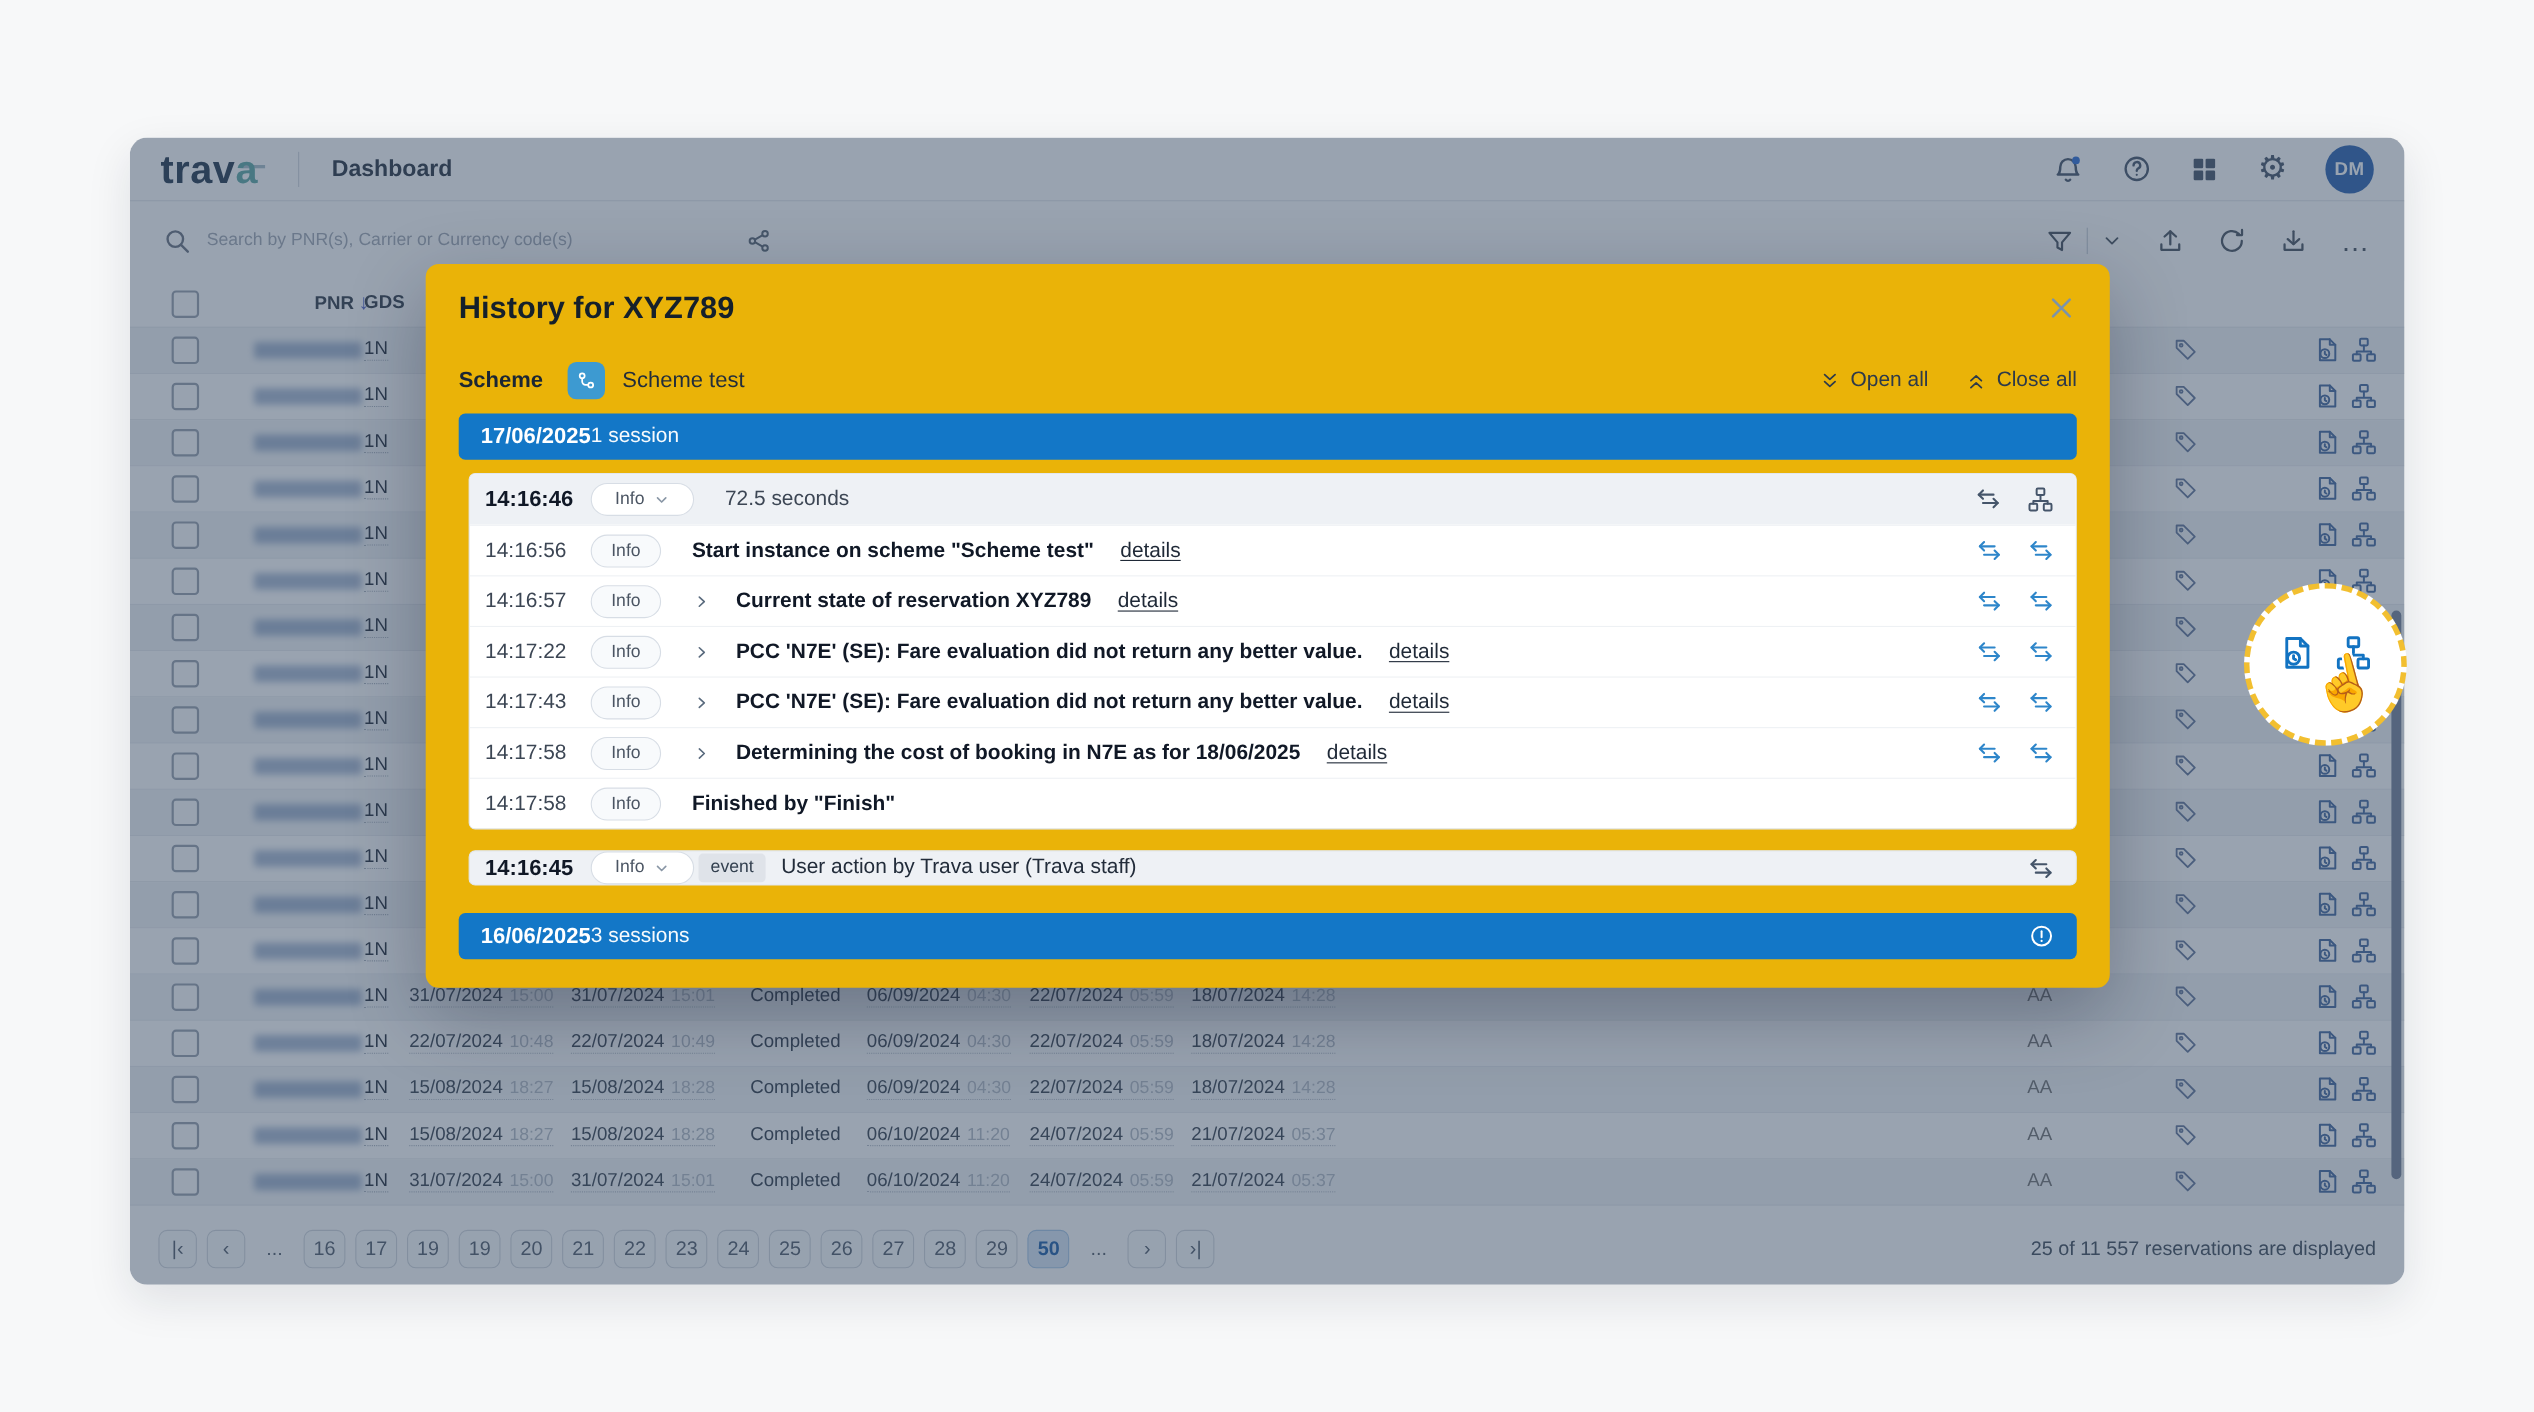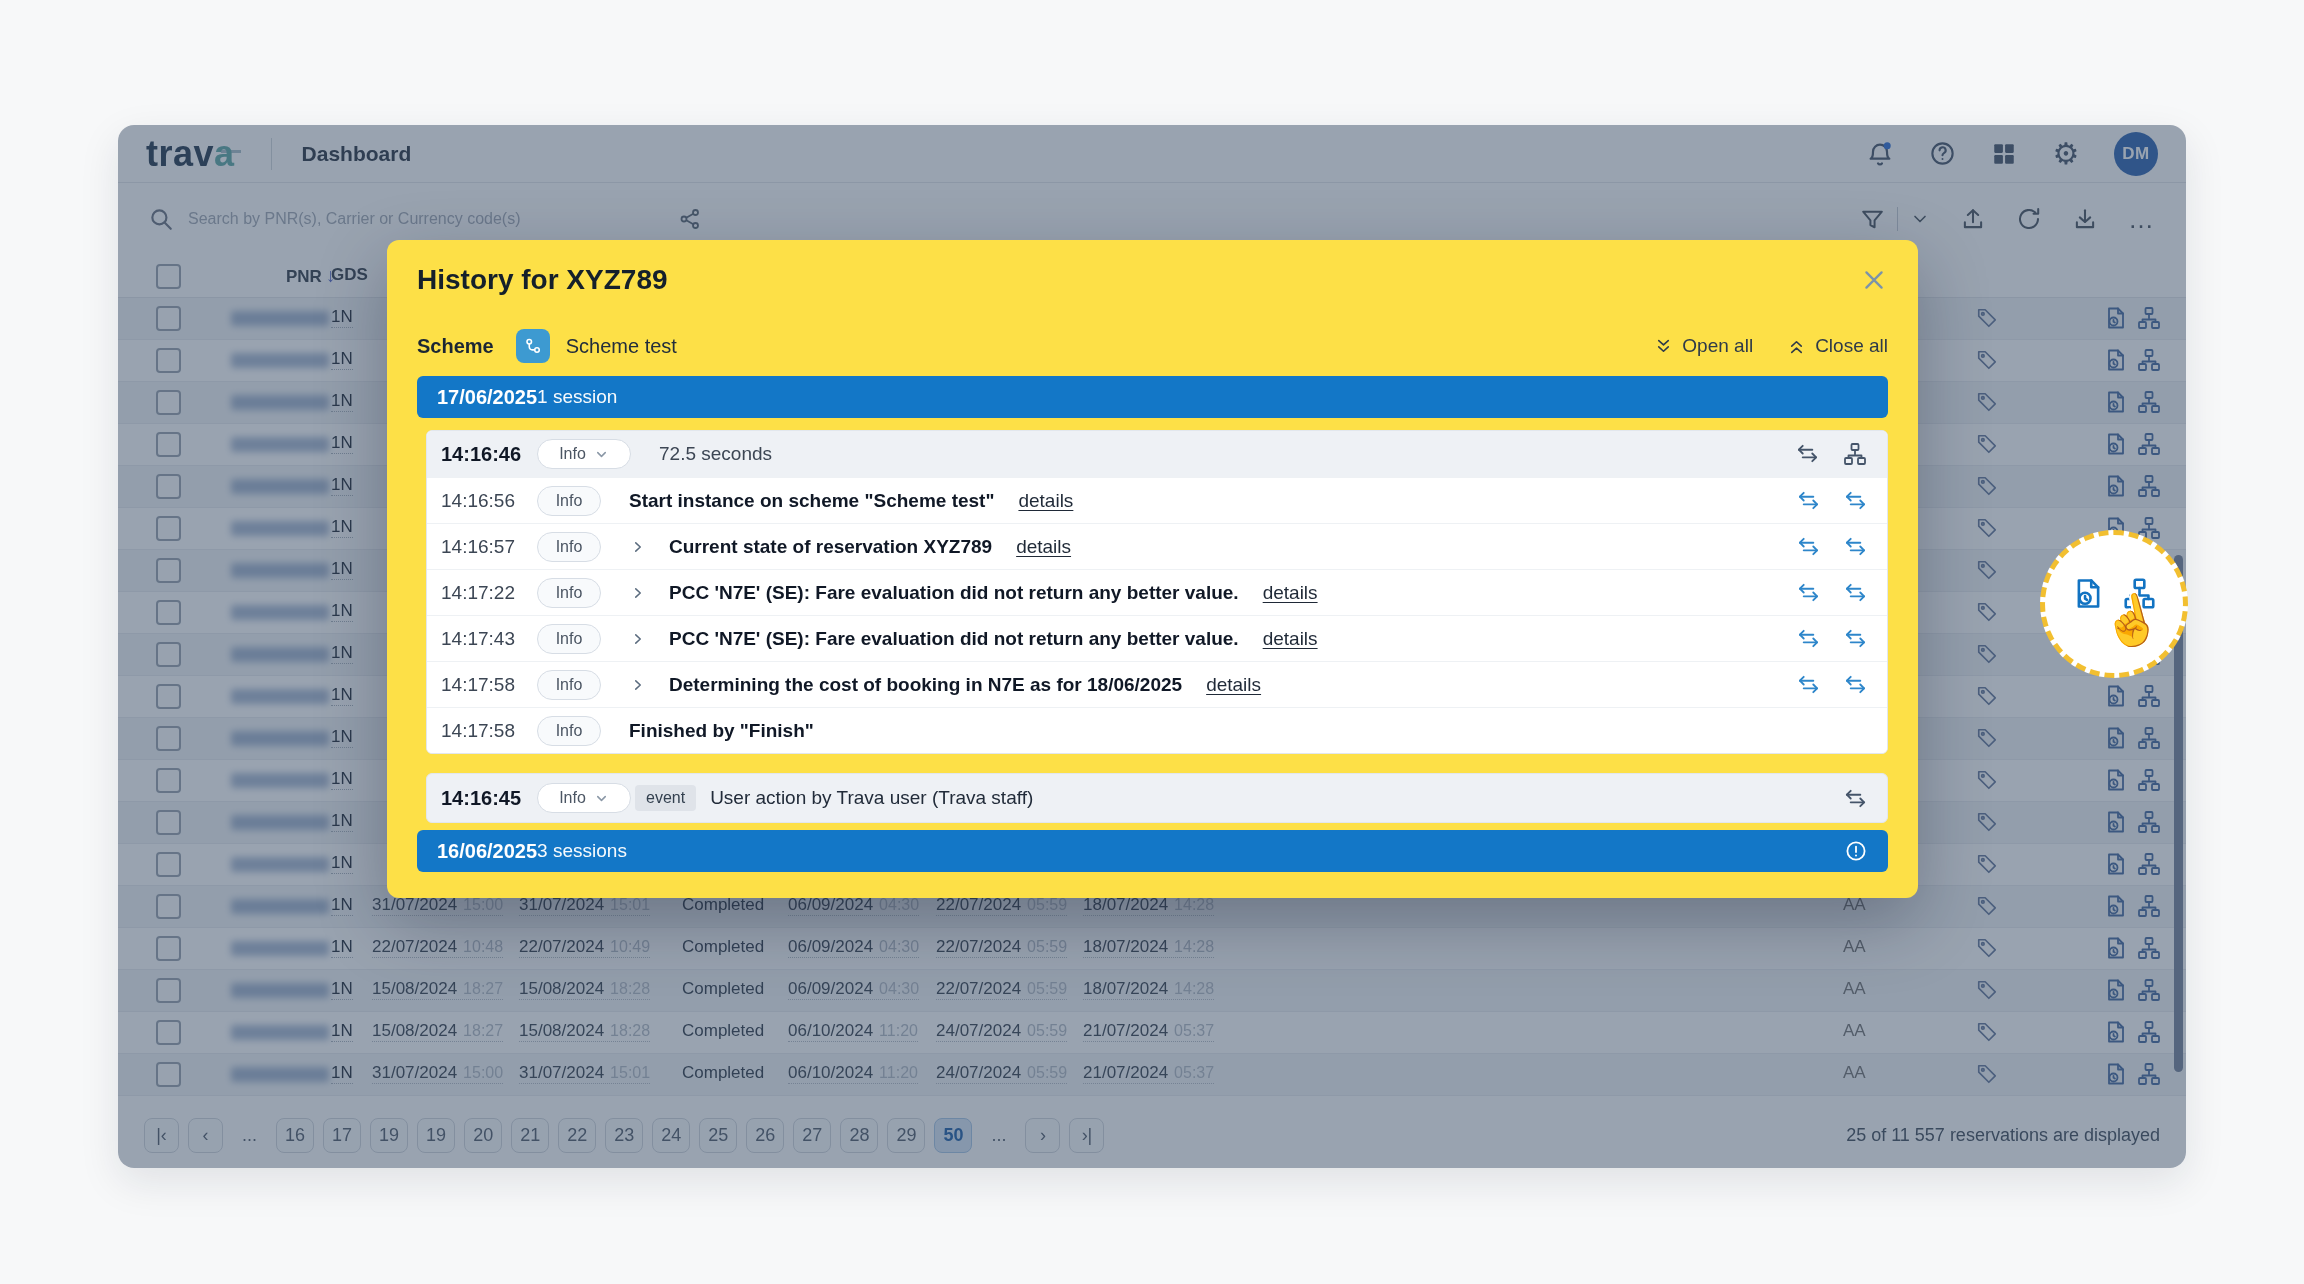--- a/index.html
+++ b/index.html
@@ -71,21 +71,21 @@
   .w-pagebar { position:absolute; left:0; right:0; top:977px; height:66px; display:flex; align-items:center; padding:0 26px; background:#fff; }
   .pages { display:flex; align-items:center; gap:9px; }
   .pbtn { min-width:35px; height:35px; border:1px solid #d2d7dd; border-radius:8px; background:#fbfcfd;
           color:#525d6b; font-size:18px; display:flex; align-items:center; justify-content:center; padding:0 8px;
           font-family:"Liberation Sans",sans-serif; cursor:pointer; }
   .pbtn.gap { border:none; background:transparent; }
   .pbtn.active { background:#d8e7f6; border-color:#a7c6e6; color:#1f5fa8; font-weight:700; }
   .summary { margin-left:auto; font-size:18px; color:#414c5a; }
 
   
-  .modal { position:absolute; left:387px; top:240px; width:1531px; height:658px; background:#fde047;
+  .modal { position:absolute; left:387px; top:240px; width:1531px; height:658px; background:#eab308;
            border-radius:12px; z-index:100; box-shadow:0 24px 70px rgba(15,23,42,.30); }
   .m-title { position:absolute; left:30px; top:24px; font-size:28px; font-weight:700; color:#15202b; }
   .m-close { position:absolute; right:28px; top:24px; width:32px; height:32px; color:#7b93aa; cursor:pointer;
              display:flex; align-items:center; justify-content:center; }
   .m-scheme { position:absolute; left:30px; top:86px; height:40px; display:flex; align-items:center; }
   .m-scheme .lbl { font-size:20px; font-weight:700; color:#1b2634; }
   .scheme-ic { width:34px; height:34px; border-radius:8px; background:#3d9ad1; color:#fff; margin:0 16px 0 22px;
                display:flex; align-items:center; justify-content:center; }
   .m-scheme .name { font-size:20px; color:#222d3b; }
   .m-actions { position:absolute; right:30px; top:86px; height:40px; display:flex; gap:34px; align-items:center;
@@ -111,21 +111,21 @@
   .spacer { flex:1; }
   .s-icons { display:flex; gap:24px; color:#45556a; }
   .s-icons .ic, .l-icons .ic { cursor:pointer; display:flex; }
   .l-row { height:46px; background:#fff; border-top:1px solid #eef1f4; display:flex; align-items:center; padding:0 20px 0 14px;justify-content:flex-end; }
   .l-row .pill { margin-right:28px; }
   .expander { width:40px; display:flex; align-items:center; color:#5a6b7e; cursor:pointer; flex:none; }
   .msg { font-size:19px; font-weight:700; color:#101826; white-space:nowrap; }
   .details { margin-left:24px; font-size:19px; color:#1f2937; text-decoration:underline; text-underline-offset:3px; cursor:pointer; }
   .l-icons { display:flex; gap:24px; color:#2e86ca; }
 
-  .m-event { position:absolute; left:39px; right:30px; top:533px; height:50px; background:#eef1f5;
+  .m-event { position:absolute; left:39px; right:30px; top:533px; height:32px; background:#eef1f5;
              border:1px solid #e2e7ed; border-radius:6px; display:flex; align-items:center; padding:0 20px 0 14px; }
   .badge { margin-left:4px; background:#dfe3e9; border-radius:4px; padding:4px 11px; font-size:16px; color:#33404f; }
   .e-msg { margin-left:14px; font-size:19px; color:#222c3a; }
   .m-event .s-icons { color:#45556a; }
 
   
   .spotlight { position:absolute; left:2040px; top:530px; width:148px; height:148px; border-radius:50%;
                background:#fff; border:5px dashed #f2bf30; z-index:120; }
   .sp-icons { position:absolute; left:50%; top:42px; transform:translateX(-50%); display:flex; gap:18px; color:#1273c2; }
   .sp-cursor { position:absolute; left:56px; top:58px; font-size:48px; color:#15181c; transform:rotate(-14deg);

